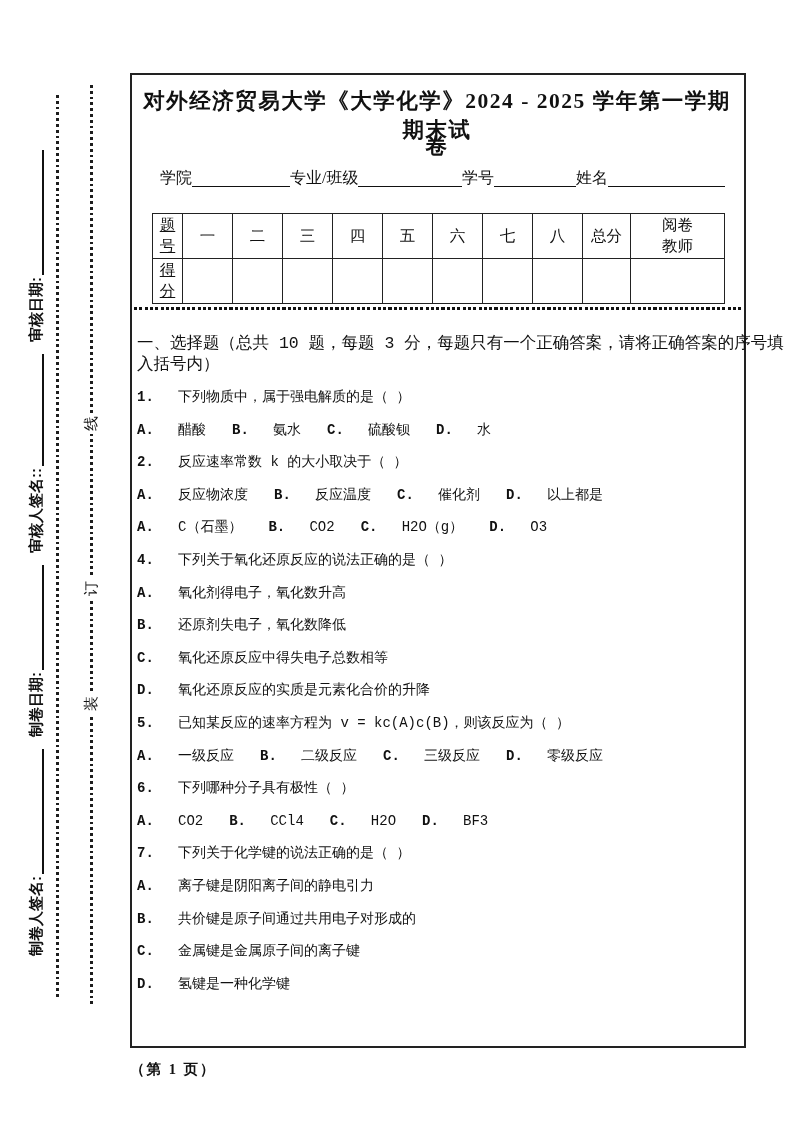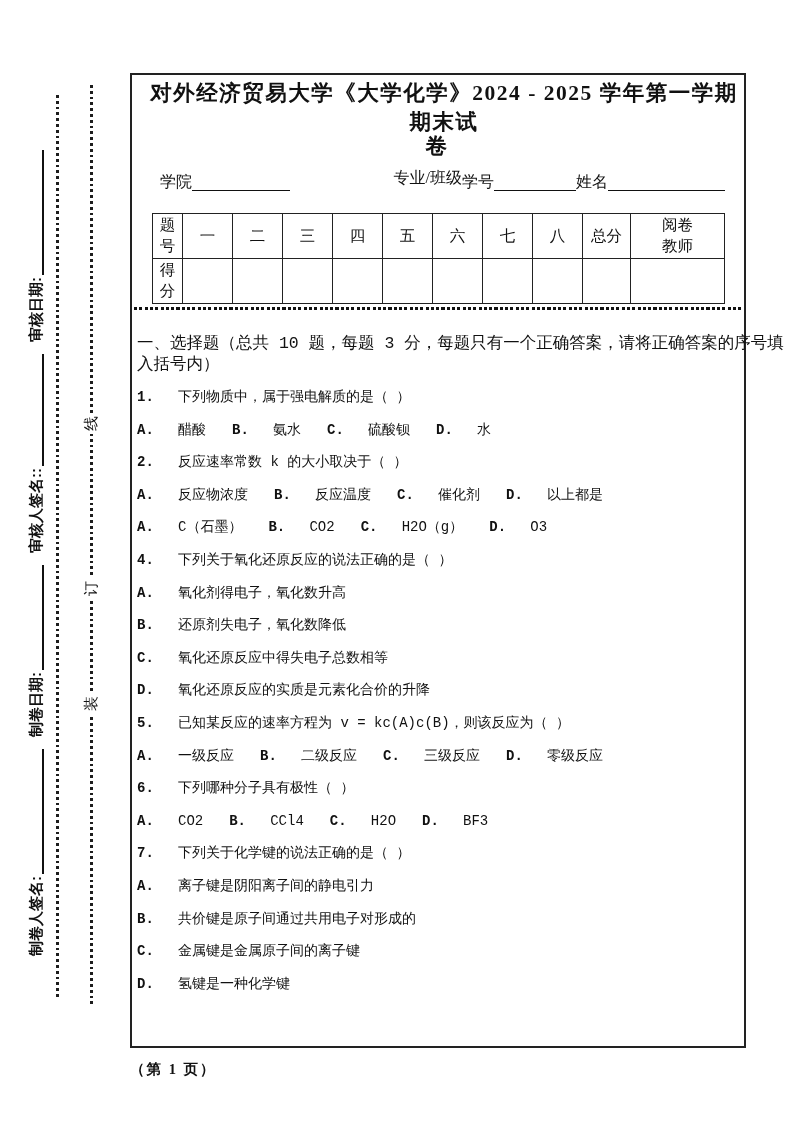--- a/index.html
+++ b/index.html
@@ -21,33 +21,33 @@
   .bchar { position:absolute; left:81px; width:21px; text-align:center;
            background:#fff; transform:rotate(-90deg); font-size:15px;
            padding:3px 0; font-family:"Liberation Serif", serif; }
 
   
   .border-box { position:absolute; left:130px; top:73px; width:612px; height:971px;
                 border:2px solid #222; }
 
   .title { position:absolute; left:140px; width:594px; text-align:center;
            font-weight:bold; font-size:21.5px; letter-spacing:1.5px; }
-  .t1 { top:78px;margin-left:7px; } .t2 { top:131px; }
+  .t1 { top:86px; } .t2 { top:131px; }
 
   .form-row { position:absolute; left:160px; top:168px; width:565px; display:flex;
               font-size:16px; }
   .field  { display:flex; align-items:flex-end; }
   .flabel { white-space:nowrap; padding-bottom:1px; }
   .fline  { flex:1; border-bottom:1.6px solid #111; margin-bottom:3px; }
 
   .score-table { position:absolute; left:152px; top:213px; border-collapse:collapse;
                  table-layout:fixed; }
   .score-table td { border:1.6px solid #222; text-align:center; vertical-align:middle;
                     font-size:15.5px; height:44px; padding:0; line-height:1.35; }
-  .score-table td .vwrap { display:inline-block; width:18px; line-height:1.35; }
+  .score-table td .vwrap { display:inline-block; width:18px; line-height:1.35;text-decoration:underline; }
   .score-table td .wwrap { display:inline-block; width:34px; line-height:1.35; }
 
   .dotted-sep { position:absolute; left:134px; top:307px; width:610px; height:3.2px;
                 background:repeating-linear-gradient(90deg,#111 0 3.1px,transparent 3.1px 5.3px); }
 
   
   .kai { font-family:"Liberation Mono","DejaVu Sans Mono",monospace; }
   .heading { position:absolute; left:137px; top:334px; width:606px;
              font-size:16.5px; line-height:20.5px; white-space:nowrap; }
   .qlist { position:absolute; left:137px; top:381px; width:606px; font-size:14px; }
@@ -83,21 +83,21 @@
   <div class="border-box"></div>
 
   <div class="title t1">对外经济贸易大学《大学化学》2024 - 2025 学年第一学期期末试</div>
   <div class="title t2">卷</div>
 
   <div class="form-row">
       <span class="field" style="width: 130px;">
         <span class="flabel">学院</span>
         <span class="fline"></span>
       </span>
-      <span class="field" style="width: 172px; flex-direction: column;">
+      <span class="field" style="width: 172px;">
         <span class="flabel">专业/班级</span>
         <span class="fline"></span>
       </span>
       <span class="field" style="width: 114px;">
         <span class="flabel">学号</span>
         <span class="fline"></span>
       </span>
       <span class="field" style="width: 149px;">
         <span class="flabel">姓名</span>
         <span class="fline"></span>

